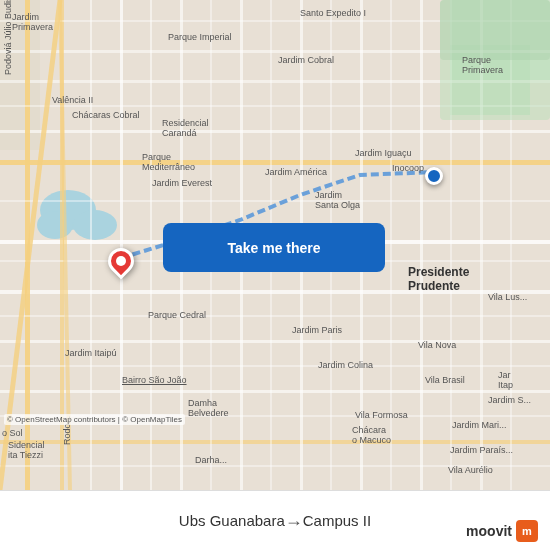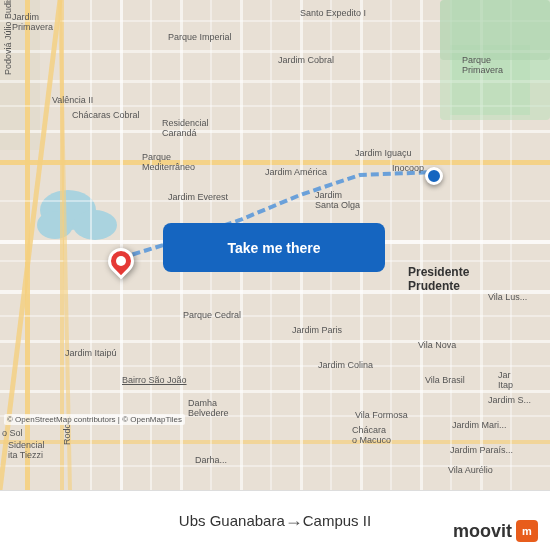--- a/index.html
+++ b/index.html
@@ -55,21 +55,21 @@
     .moovit-logo {
       position: absolute;
       right: 12px;
       bottom: 8px;
       display: flex;
       align-items: center;
       gap: 4px;
     }
 
     .moovit-text {
-      font-size: 18px;
+      font-size: 14px;
       font-weight: bold;
       color: #333;
     }
 
     .moovit-icon {
       width: 22px;
       height: 22px;
       background: #e85d1c;
       border-radius: 4px;
       display: flex;
@@ -251,26 +251,26 @@
   <div class="map-label" style="top:55px;left:278px;">Jardim Cobral</div>
   <div class="map-label" style="top:55px;left:462px;">Parque<br>Primavera</div>
   <div class="map-label" style="top:75px;left:3px;transform:rotate(-90deg);transform-origin:left top;white-space:nowrap;">Podoviá Júlio Budisk</div>
   <div class="map-label" style="top:95px;left:52px;">Valência II</div>
   <div class="map-label" style="top:110px;left:72px;">Chácaras Cobral</div>
   <div class="map-label" style="top:118px;left:162px;">Residencial<br>Carandá</div>
   <div class="map-label" style="top:152px;left:142px;">Parque<br>Mediterrâneo</div>
   <div class="map-label" style="top:148px;left:355px;">Jardim Iguaçu</div>
   <div class="map-label" style="top:163px;left:392px;">Inocoop</div>
   <div class="map-label" style="top:167px;left:265px;">Jardim América</div>
-  <div class="map-label" style="top:192px;left:152px;padding-left:16px;">Jardim Everest</div>
+  <div class="map-label" style="top:178px;left:152px;">Jardim Everest</div>
   <div class="map-label" style="top:190px;left:315px;">Jardim<br>Santa Olga</div>
   <div class="map-label" style="top:228px;left:228px;">Jardim<br>Brás</div>
   <div class="map-label large" style="top:265px;left:408px;">Presidente<br>Prudente</div>
   <div class="map-label" style="top:292px;left:488px;">Vila Lus...</div>
-  <div class="map-label" style="top:310px;left:148px;margin-left:35px;">Parque Cedral</div>
+  <div class="map-label" style="top:310px;left:148px;">Parque Cedral</div>
   <div class="map-label" style="top:325px;left:292px;">Jardim Paris</div>
   <div class="map-label" style="top:340px;left:418px;">Vila Nova</div>
   <div class="map-label" style="top:348px;left:65px;">Jardim Itaipú</div>
   <div class="map-label" style="top:360px;left:318px;">Jardim Colina</div>
   <div class="map-label" style="top:375px;left:425px;">Vila Brasil</div>
   <div class="map-label" style="top:375px;left:122px;text-decoration:underline;">Bairro São João</div>
   <div class="map-label" style="top:370px;left:498px;">Jar<br>Itap</div>
   <div class="map-label" style="top:395px;left:488px;">Jardim S...</div>
   <div class="map-label" style="top:398px;left:188px;">Damha<br>Belvedere</div>
   <div class="map-label" style="top:410px;left:355px;">Vila Formosa</div>

